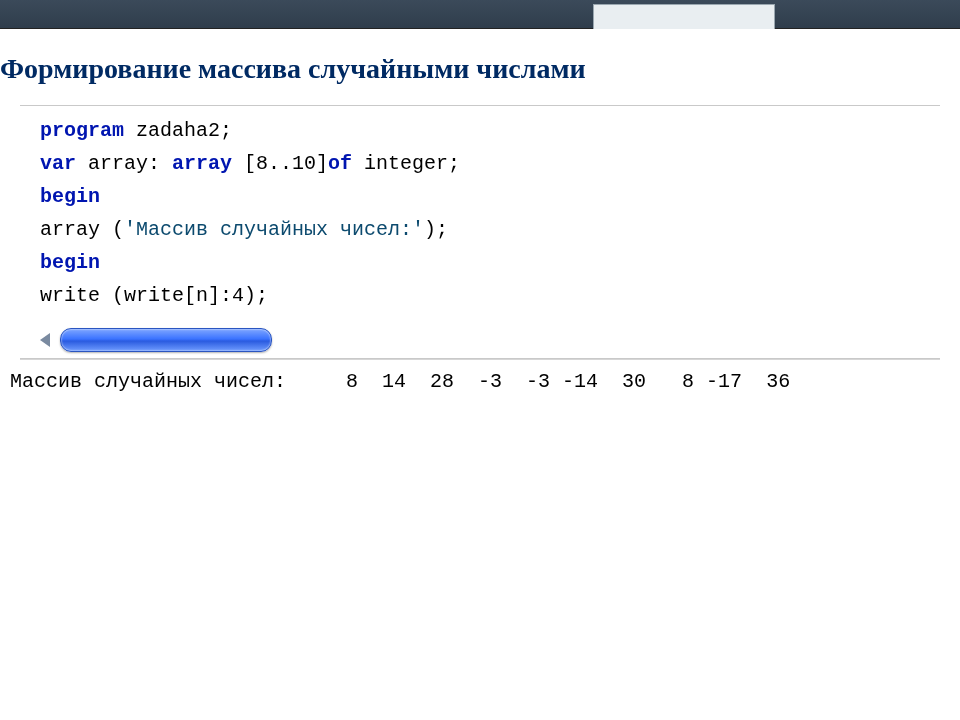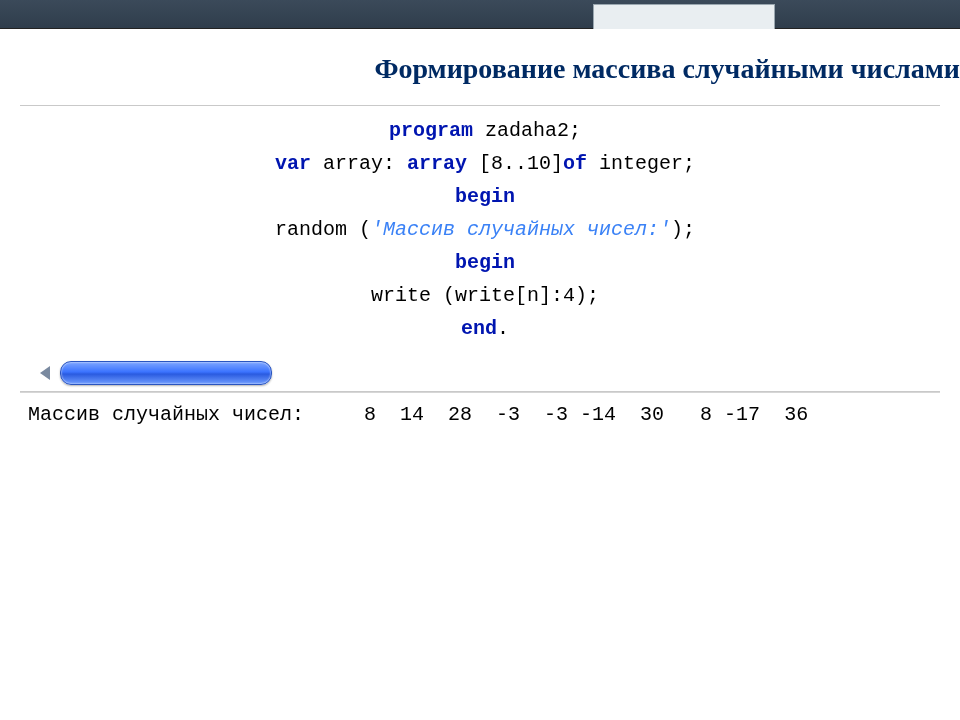--- a/index.html
+++ b/index.html
@@ -21,42 +21,41 @@
     position: absolute;
     right: 185px;
     top: 4px;
     width: 180px;
     height: 24px;
     background: #e9eef1;
     border: 1px solid #9aa7b0;
     border-bottom: none;
   }
   .title {
-    text-align: right;
+    text-align: left;
     font-size: 28px;
     font-weight: bold;
     color: #002a63;
     margin: 24px 0 20px 0;
     font-family: "Times New Roman", serif;
   }
   .code-frame {
     margin: 0 20px 0 20px;
     border-top: 1px solid #c9c9c9;
     background: #ffffff;
-    text-align: center;
   }
   .code-area {
     padding: 8px 10px 10px 20px;
     font-family: "Courier New", monospace;
     font-size: 20px;
     line-height: 33px;
     color: #000000;
   }
   .code-area .kw { color: #0015b0; font-weight: bold; }
-  .code-area .str { color: #3b82f6; font-style: italic; }
+  .code-area .str { color: #0c4a6e; }
   .scroll-row {
     display: flex;
     align-items: center;
     padding: 6px 20px 6px 20px;
     border-bottom: 1px solid #c9c9c9;
   }
   .scroll-arrow {
     width: 0; height: 0;
     border-top: 7px solid transparent;
     border-bottom: 7px solid transparent;
@@ -71,44 +70,43 @@
     box-shadow: inset 0 0 2px #fff, 0 1px 2px rgba(0,0,0,0.3);
     border: 1px solid #2a55c0;
   }
   .thin-divider {
     border-top: 1px solid #d6d6d6;
     margin: 0 20px;
   }
   .output-row {
     font-family: "Courier New", monospace;
     font-size: 20px;
-    padding: 10px 0 0 28px;
+    padding: 10px 0 0 10px;
     color: #000;
     white-space: pre;
   }
   .line { white-space: pre; }
 </style>
 </head>
 <body>
 
 <div class="header-bar">
   <div class="light-panel"></div>
 </div>
 
 <div class="title">Формирование массива случайными числами</div>
 
 <div class="code-frame">
   <div class="code-area">
     <div class="line"><span class="kw">program</span><span> zadaha2;</span></div>
     <div class="line"><span class="kw">var</span><span> array: </span><span class="kw">array</span><span> [8..10]</span><span class="kw">of</span><span> integer;</span></div>
     <div class="line"><span class="kw">begin</span></div>
-    <div class="line"><span>random (</span><span class="str">'Массив случайных чисел:'</span><span>);</span></div>
+    <div class="line"><span>array (</span><span class="str">'Массив случайных чисел:'</span><span>);</span></div>
     <div class="line"><span class="kw">begin</span></div>
     <div class="line"><span>write (write[n]:4);</span></div>
-    <div class="line"><span class="kw">end</span><span>.</span></div>
   </div>
 
   <div class="scroll-row">
     <div class="scroll-arrow"></div>
     <div class="scroll-thumb"></div>
   </div>
 </div>
 
 <div class="thin-divider"></div>
 

